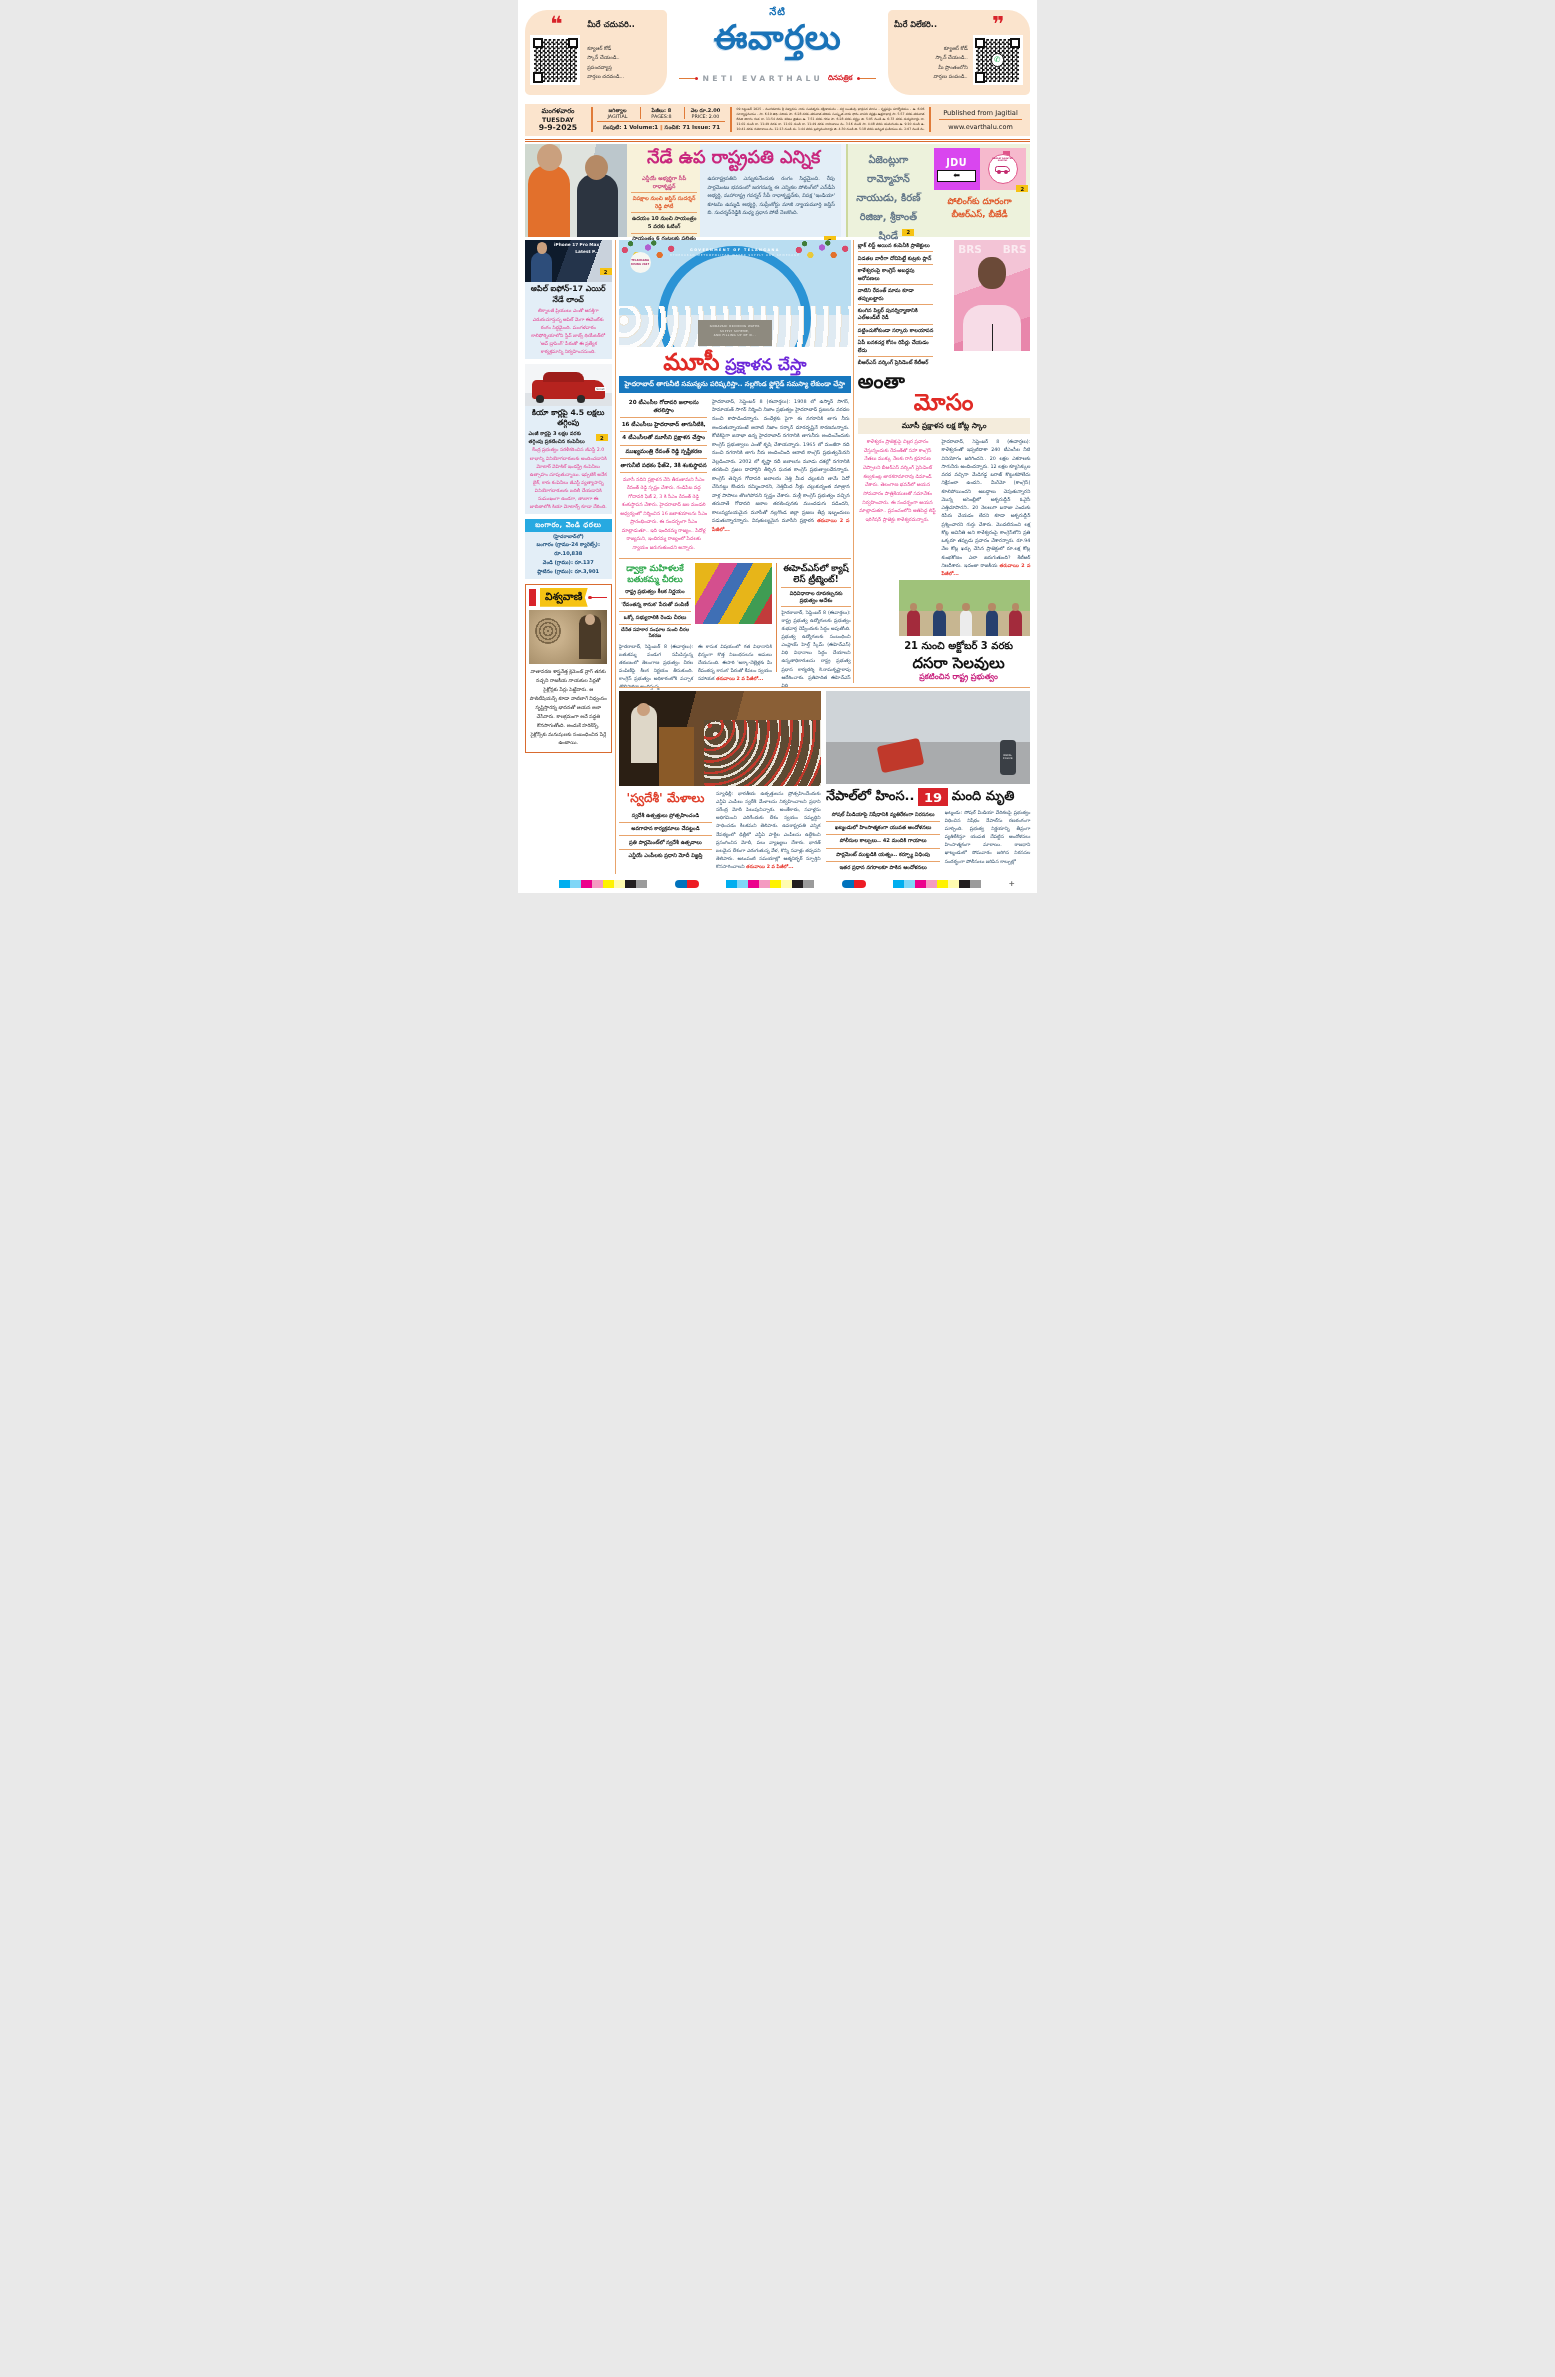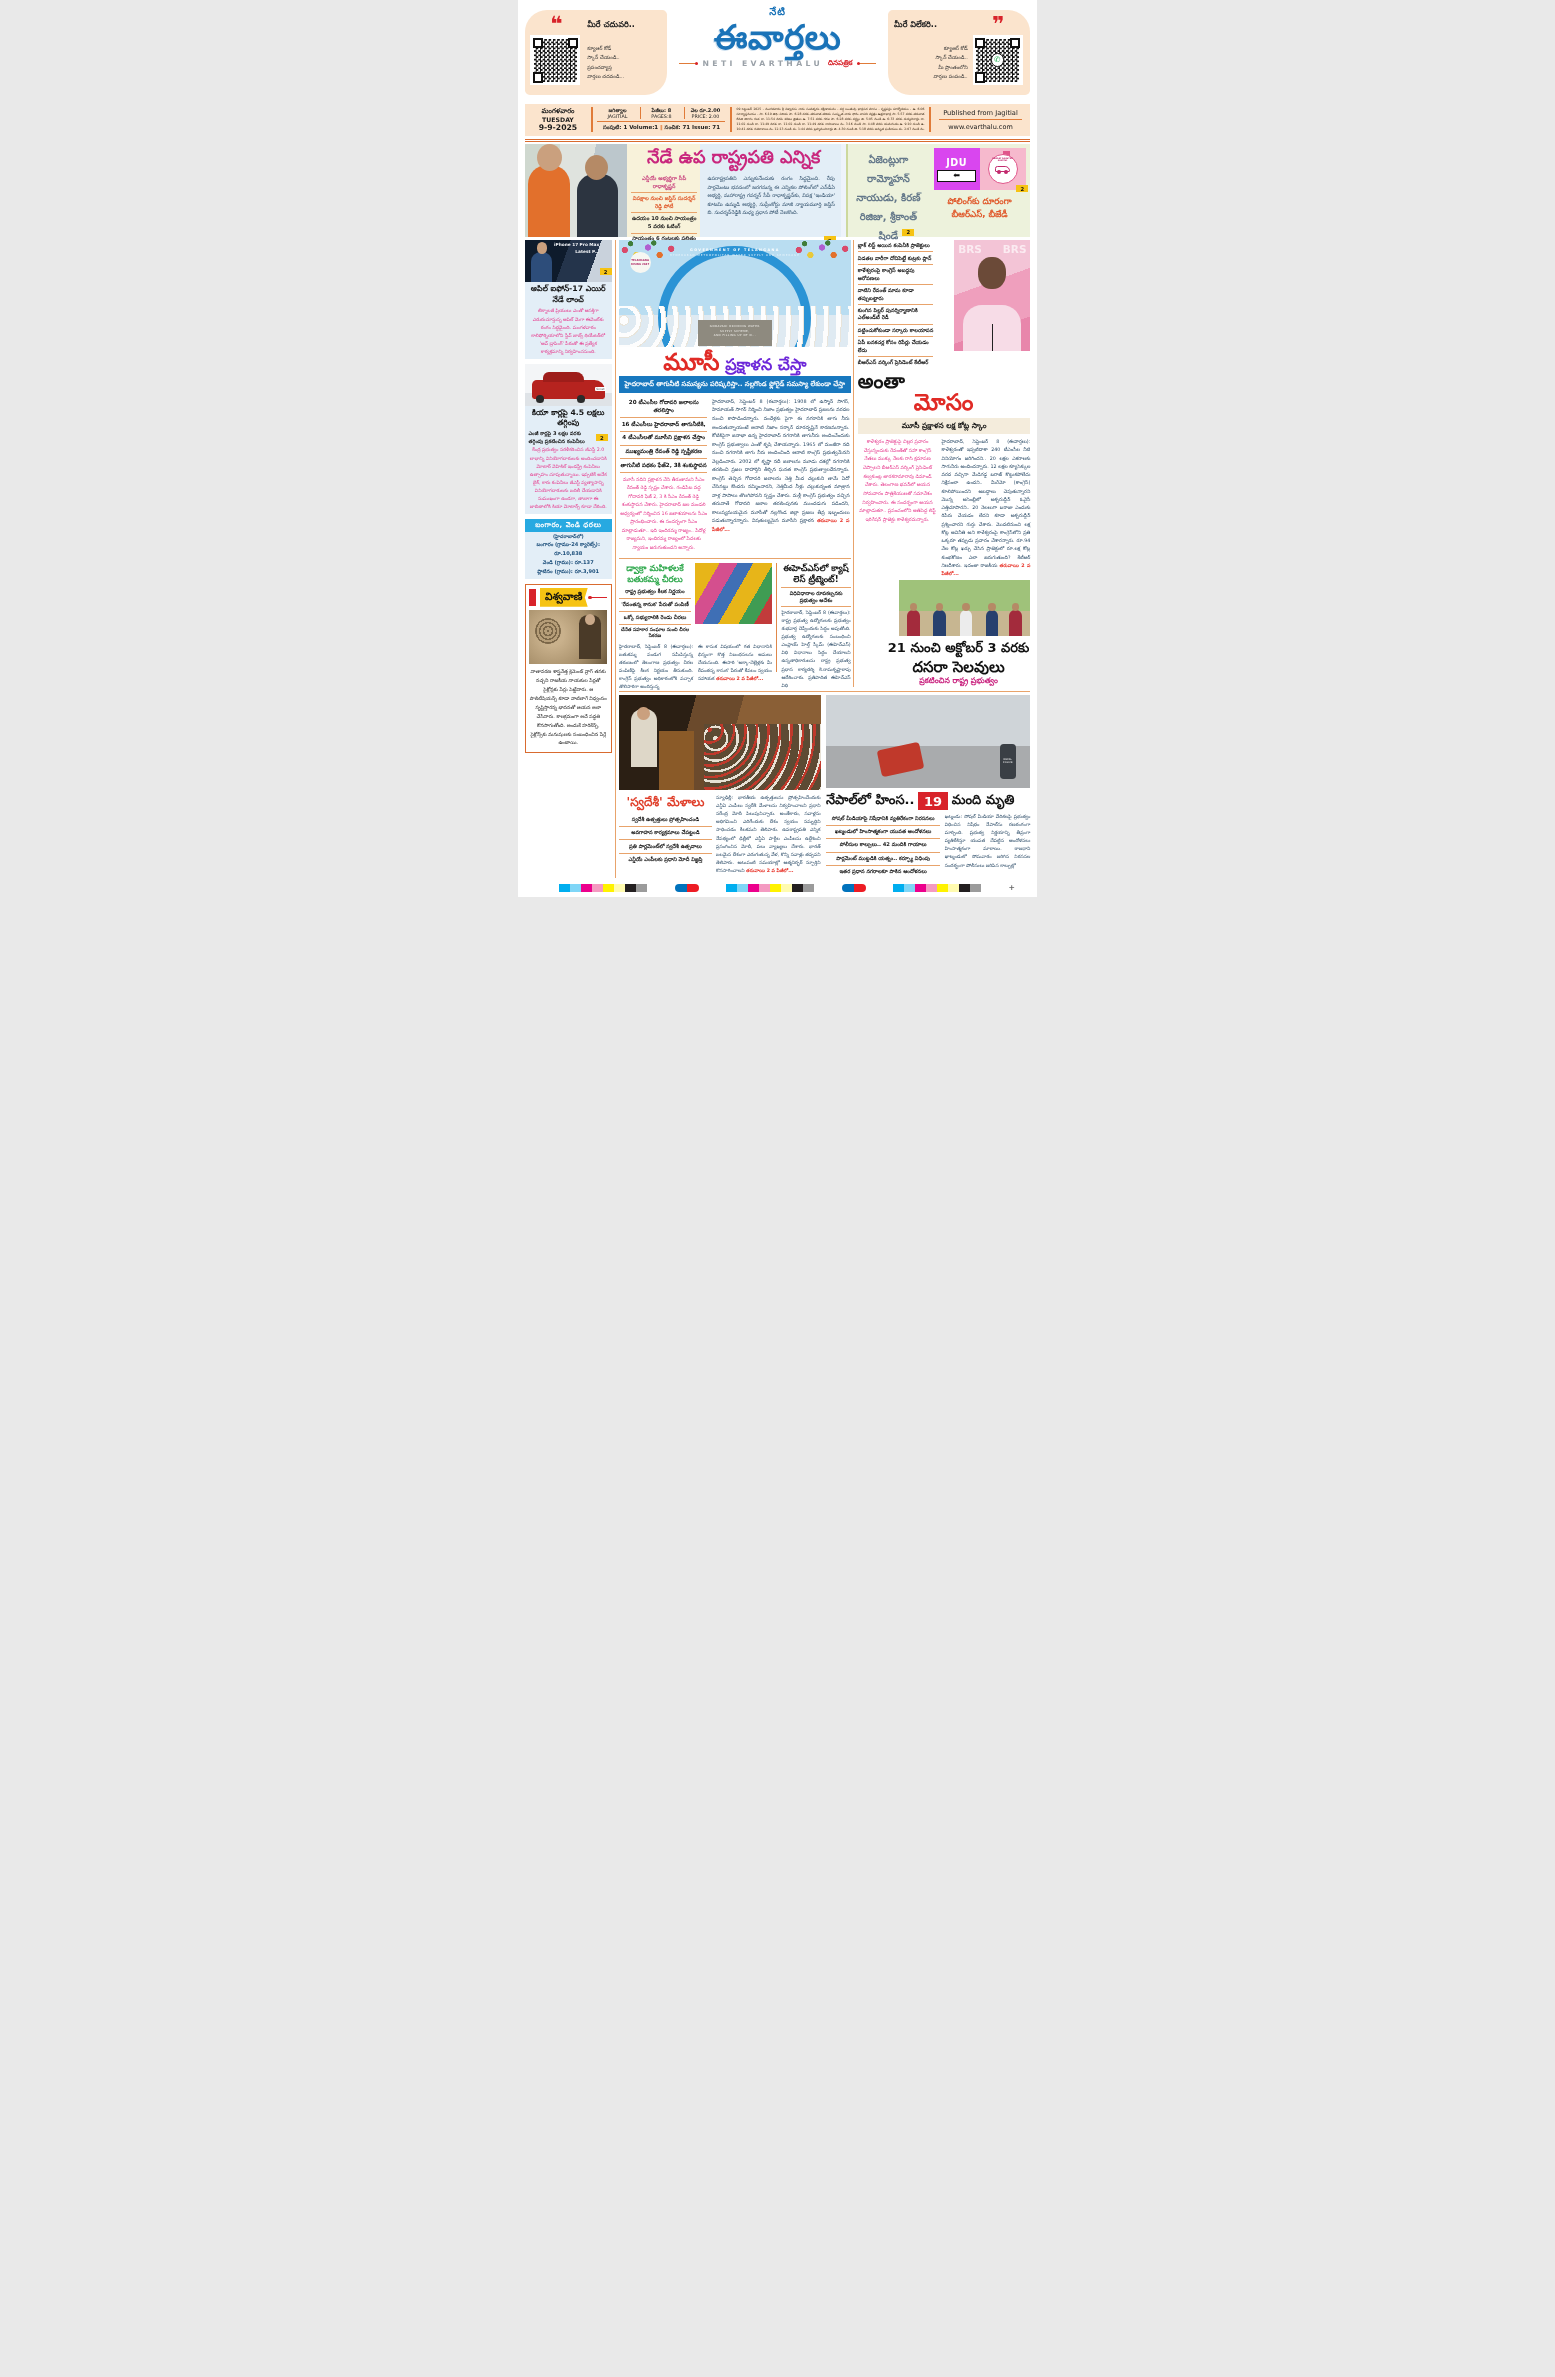--- a/index.html
+++ b/index.html
@@ -20,21 +20,21 @@
   .finder.tl { top:2.4px; left:2.4px; } .finder.tr { top:2.4px; right:2.4px; } .finder.bl { bottom:2.4px; left:2.4px; }
   .wa { position:absolute; top:18px; left:18px; width:13.4px; height:13.4px; background:#fff; border:1px solid #111;
         border-radius:50%; color:#1daa4d; font-size:7.7px; text-align:center; line-height:11.5px; font-weight:bold; }
   .qr-lines { font-size:5px; color:#333; line-height:1.9; align-self:center; }
   .qrbox.right .qr-lines { text-align:right; }
   .qrbox.right .qr-title { text-align:left; }
   .masthead { flex:1; text-align:center; padding-top:1.9px; }
   .mast-kicker { color:#1a73b8; font-size:10px; font-weight:bold; letter-spacing:1px; }
   .mast-title { color:#1a73b8; font-size:34px; font-weight:bold; line-height:1.02; letter-spacing:0.5px;
                 text-shadow:-1px 1.4px 0 rgba(26,115,184,.22), 0 0 1px #fff; }
-  .mast-sub { display:flex; align-items:center; gap:4.8px; margin-top:4px; padding:0 12.5px; }
+  .mast-sub { display:flex; align-items:center; gap:4.8px; margin-top:19px; padding:0 12.5px; }
   .mline { flex:1; height:1px; background:#e07b39; position:relative; }
   .mline::after { content:""; position:absolute; top:-1.2px; width:3.4px; height:3.4px; border-radius:50%; background:#d8232a; }
   .mline.l::after { right:-0.5px; } .mline.r::after { left:-0.5px; }
   .mast-latin { color:#9aa1a8; font-size:7.7px; letter-spacing:3.4px; font-weight:bold; }
   .mast-tag { color:#d8232a; font-size:7.2px; font-weight:bold; }
 
   
   .infobar { margin:1px 6.7px 0; background:#fbe4cd; display:flex; align-items:stretch; padding:3.4px 4.8px; gap:4.3px; height:32px; }
   .inf-sep { width:2.4px; border-left:0.7px solid #e07b39; border-right:0.7px solid #e07b39; }
   .inf-date { width:57px; text-align:center; color:#1b1b1b; font-weight:bold; display:flex; flex-direction:column; justify-content:space-between; }
@@ -190,21 +190,21 @@
   .ktr-body { display:flex; gap:4.3px; padding:3.8px 0 1.9px; }
   .ktr-body .pinkcol { width:46%; color:#e63a8d; font-size:4.8px; line-height:1.8; text-align:center; }
   .ktr-body .darkcol { flex:1; font-size:4.8px; line-height:1.72; color:#2a4a66; text-align:justify; }
   .kids-photo { width:76%; height:56px; margin-left:auto; background:linear-gradient(#9fc27a 0 55%, #c7b691 55%); }
   .kids-photo .kid { position:absolute; bottom:0; width:12.5px; height:26px; background:#27406e; border-radius:5.8px 5.8px 0 0; }
   .kids-photo .kid::before { content:""; position:absolute; top:-7.7px; left:2.4px; width:7.7px; height:8.1px; background:#b58a66; border-radius:50%; }
   .kids-photo .kid.k1 { left:6%; background:#a32b3c; } .kids-photo .kid.k2 { left:26%; }
   .kids-photo .kid.k3 { left:46%; background:#ececec; } .kids-photo .kid.k4 { left:66%; }
   .kids-photo .kid.k5 { left:84%; background:#a32b3c; }
   .dasara { text-align:center; padding:3.4px 0 0 29px; }
-  .dasara .d1 { font-size:13px; font-weight:bold; color:#111; }
+  .dasara .d1 { font-size:10px; font-weight:bold; color:#111; }
   .dasara .d2 { font-size:15px; font-weight:bold; color:#111; line-height:1.2; }
   .dasara .d3 { font-size:7.7px; font-weight:bold; color:#c9217e; }
 
   .lower-band { display:flex; gap:4.3px; border-top:0.7px solid #e8a36b; margin-top:3.8px; padding-top:3.4px; height:114px; }
   .dwakra { width:66%; display:flex; flex-direction:column; }
   .dw-top { display:flex; gap:4.3px; }
   .dw-left { width:47%; text-align:center; }
   .dw-left h3 { color:#2ea84c; font-size:8.6px; font-weight:bold; line-height:1.3; padding-bottom:1.4px; }
   .dw-left .sh { font-size:5.2px; font-weight:bold; color:#161616; padding:1.9px 0; border-bottom:0.7px solid #e8a36b; }
   .dw-left .sh:last-child { border-bottom:none; font-size:4.7px; }

